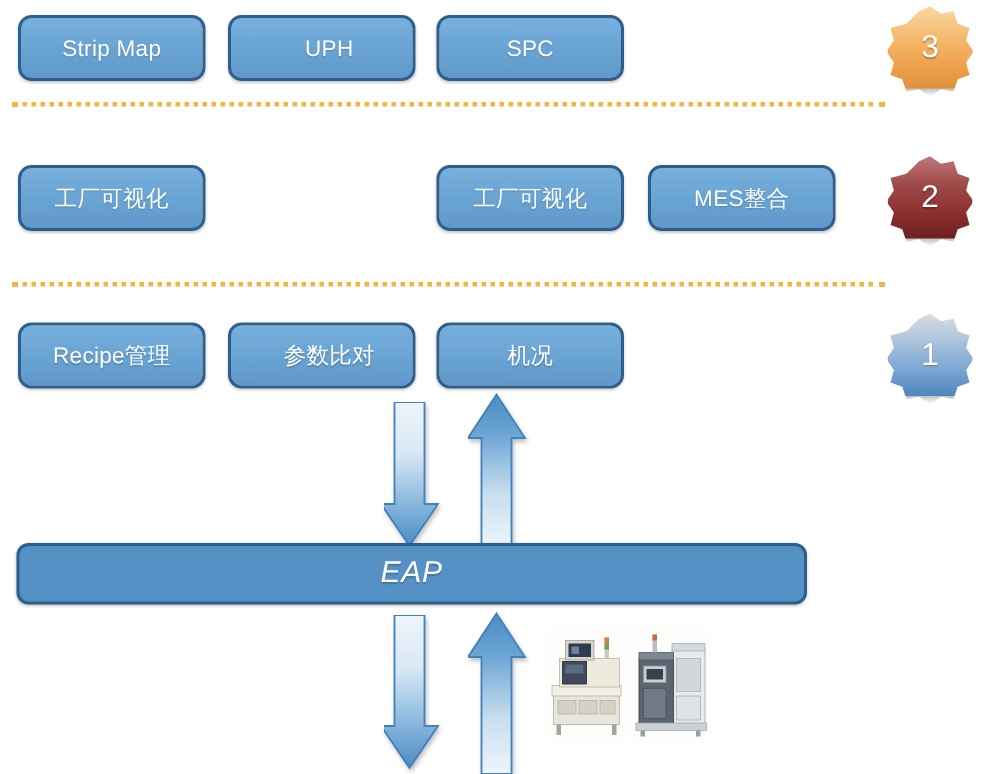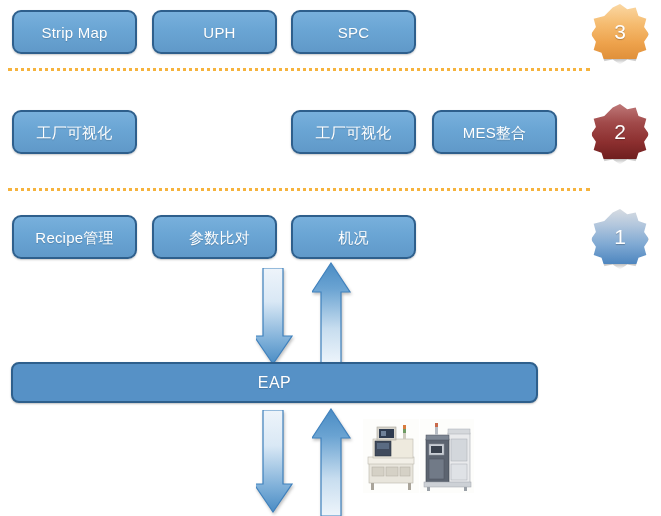--- a/index.html
+++ b/index.html
@@ -123,23 +123,24 @@
     border-radius: 8px;
     background: #5691c6;
     box-shadow: 0 1px 2px rgba(0,0,0,0.25);
     display: flex;
     align-items: center;
     justify-content: center;
     box-sizing: border-box;
   }
   #eap-bar .lbl {
     color: #ffffff;
-    font-size: 16px;
+    font-size: 20px;
     letter-spacing: 0.5px;
     text-shadow: 0 1px 1px rgba(0,0,0,0.2);
+    font-style: italic;
   }
 
   
   .arrow {
     position: absolute;
     filter: drop-shadow(1.5px 2px 1.5px rgba(0,0,0,0.25));
   }
 
   
   .machine {

